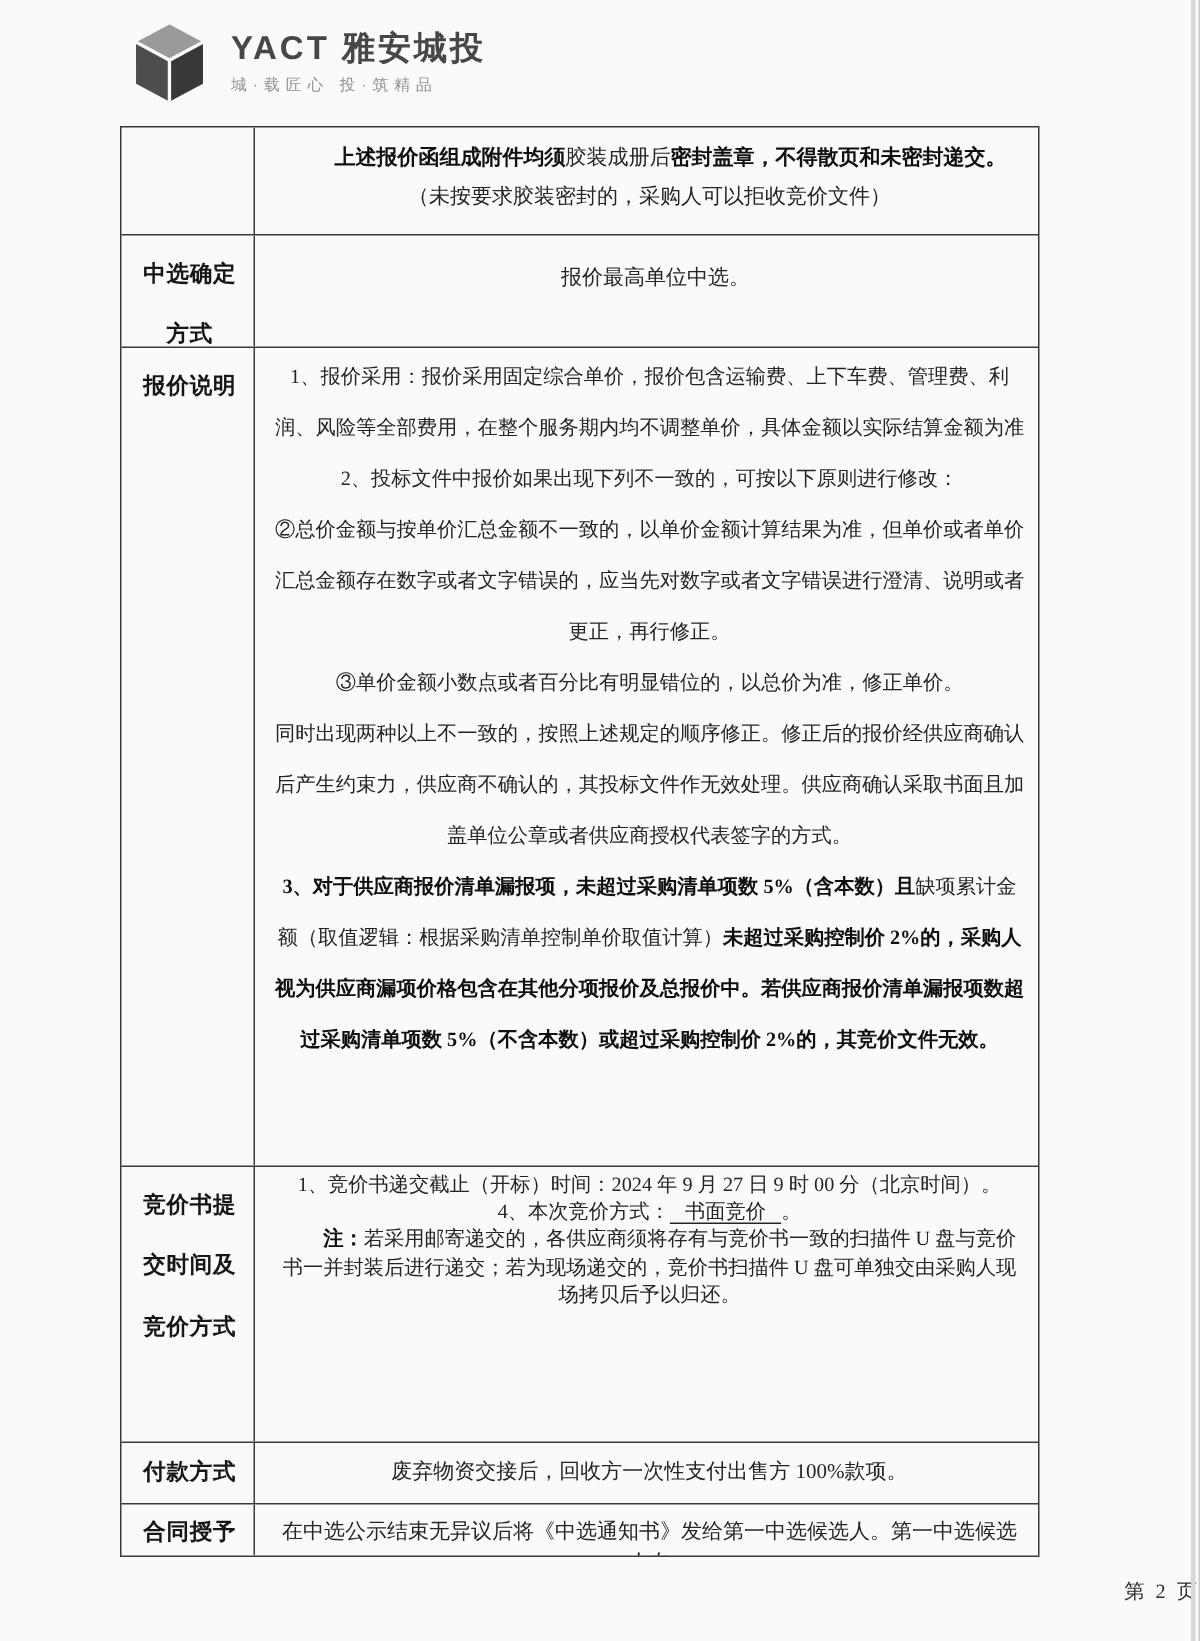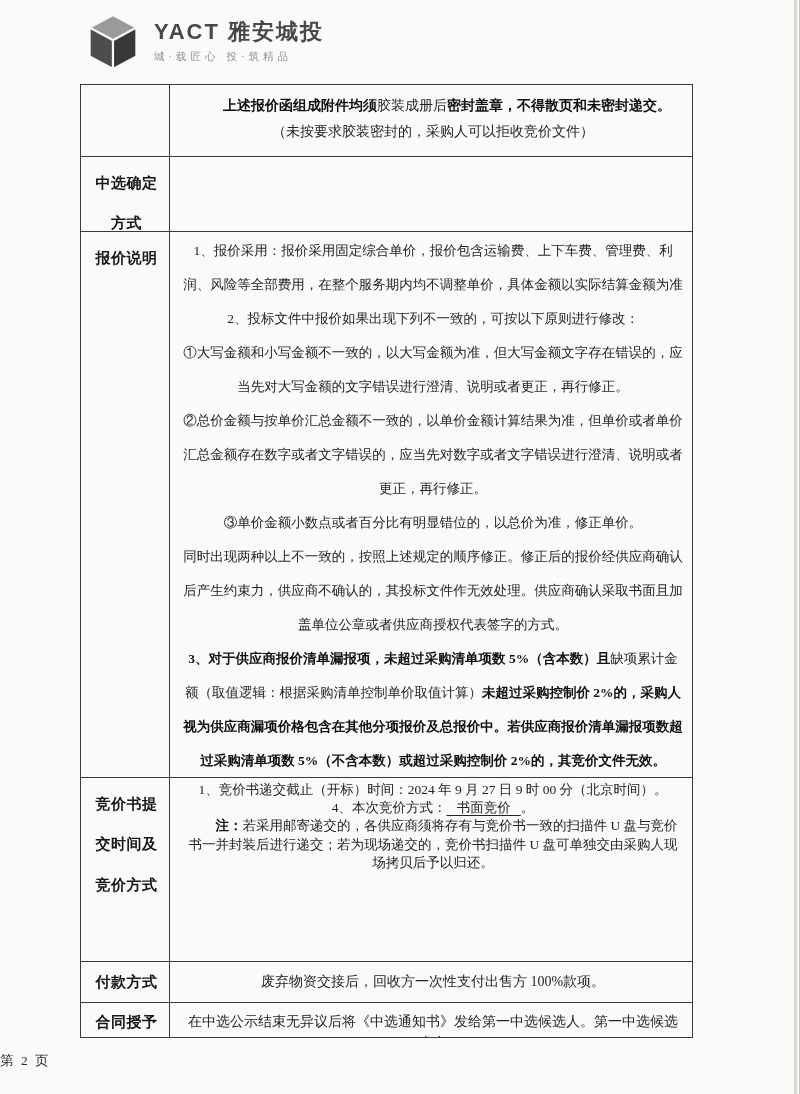--- a/index.html
+++ b/index.html
@@ -50,21 +50,21 @@
   .row-1{height:75px;}  .row-1 .content{font-size:14px;padding:18px 8px 0 20px;line-height:1.5;}
   .row-2{height:547px;} .row-2 .content{line-height:34px;padding-top:2px;}
   .row-3{height:185px;} .row-3 .content{line-height:18.4px;padding-top:3px;}
   .row-4{height:41px;}  .row-4 .label{line-height:1.5;padding-top:9px;}
   .row-4 .content{font-size:14px;line-height:1.5;padding-top:9px;}
   .row-5{height:35px;}  .row-5 .label{line-height:1.5;padding-top:8px;}
   .row-5 .content{font-size:14px;line-height:1.5;padding-top:8px;}
 
   .footer{
     position:absolute;left:0;top:1052px;width:100%;
-    text-align:left;font-size:13.5px;color:#2c2c2c;letter-spacing:2px;
+    text-align:right;font-size:13.5px;color:#2c2c2c;letter-spacing:2px;
   }
 </style>
 </head>
 <body>
 
 <div class="page">
 
   <div class="logo">
     <span>
       <svg width="54" height="60" viewBox="0 0 60 66">
@@ -81,27 +81,29 @@
 
   <div class="doc-table">
       <div class="row row-0">
         <div class="label"></div>
         <div class="content">
           <p><span class="b">上述报价函组成附件均须</span><span>胶装成册后</span><span class="b">密封盖章，不得散页和未密封递交。</span><span>（未按要求胶装密封的，采购人可以拒收竞价文件）</span></p>
         </div>
       </div>
       <div class="row row-1">
         <div class="label">中选确定方式</div>
+        <div class="content">
+          <p><span>报价最高单位中选。</span></p>
+        </div>
       </div>
       <div class="row row-2">
         <div class="label">报价说明</div>
         <div class="content">
           <p><span>1、报价采用：报价采用固定综合单价，报价包含运输费、上下车费、管理费、利润、风险等全部费用，在整个服务期内均不调整单价，具体金额以实际结算金额为准</span></p>
           <p><span>2、投标文件中报价如果出现下列不一致的，可按以下原则进行修改：</span></p>
-          <p><span>①大写金额和小写金额不一致的，以大写金额为准，但大写金额文字存在错误的，应当先对大写金额的文字错误进行澄清、说明或者更正，再行修正。</span></p>
           <p><span>②总价金额与按单价汇总金额不一致的，以单价金额计算结果为准，但单价或者单价汇总金额存在数字或者文字错误的，应当先对数字或者文字错误进行澄清、说明或者更正，再行修正。</span></p>
           <p><span>③单价金额小数点或者百分比有明显错位的，以总价为准，修正单价。</span></p>
           <p><span>同时出现两种以上不一致的，按照上述规定的顺序修正。修正后的报价经供应商确认后产生约束力，供应商不确认的，其投标文件作无效处理。供应商确认采取书面且加盖单位公章或者供应商授权代表签字的方式。</span></p>
           <p><span class="b">3、对于供应商报价清单漏报项，未超过采购清单项数 5%（含本数）且</span><span>缺项累计金额（取值逻辑：根据采购清单控制单价取值计算）</span><span class="b">未超过采购控制价 2%的，采购人视为供应商漏项价格包含在其他分项报价及总报价中。若供应商报价清单漏报项数超过采购清单项数 5%（不含本数）或超过采购控制价 2%的，其竞价文件无效。</span></p>
         </div>
       </div>
       <div class="row row-3">
         <div class="label">竞价书提交时间及竞价方式</div>
         <div class="content">
           <p><span>1、竞价书递交截止（开标）时间：2024 年 9 月 27 日 9 时 00 分（北京时间）。</span></p>

